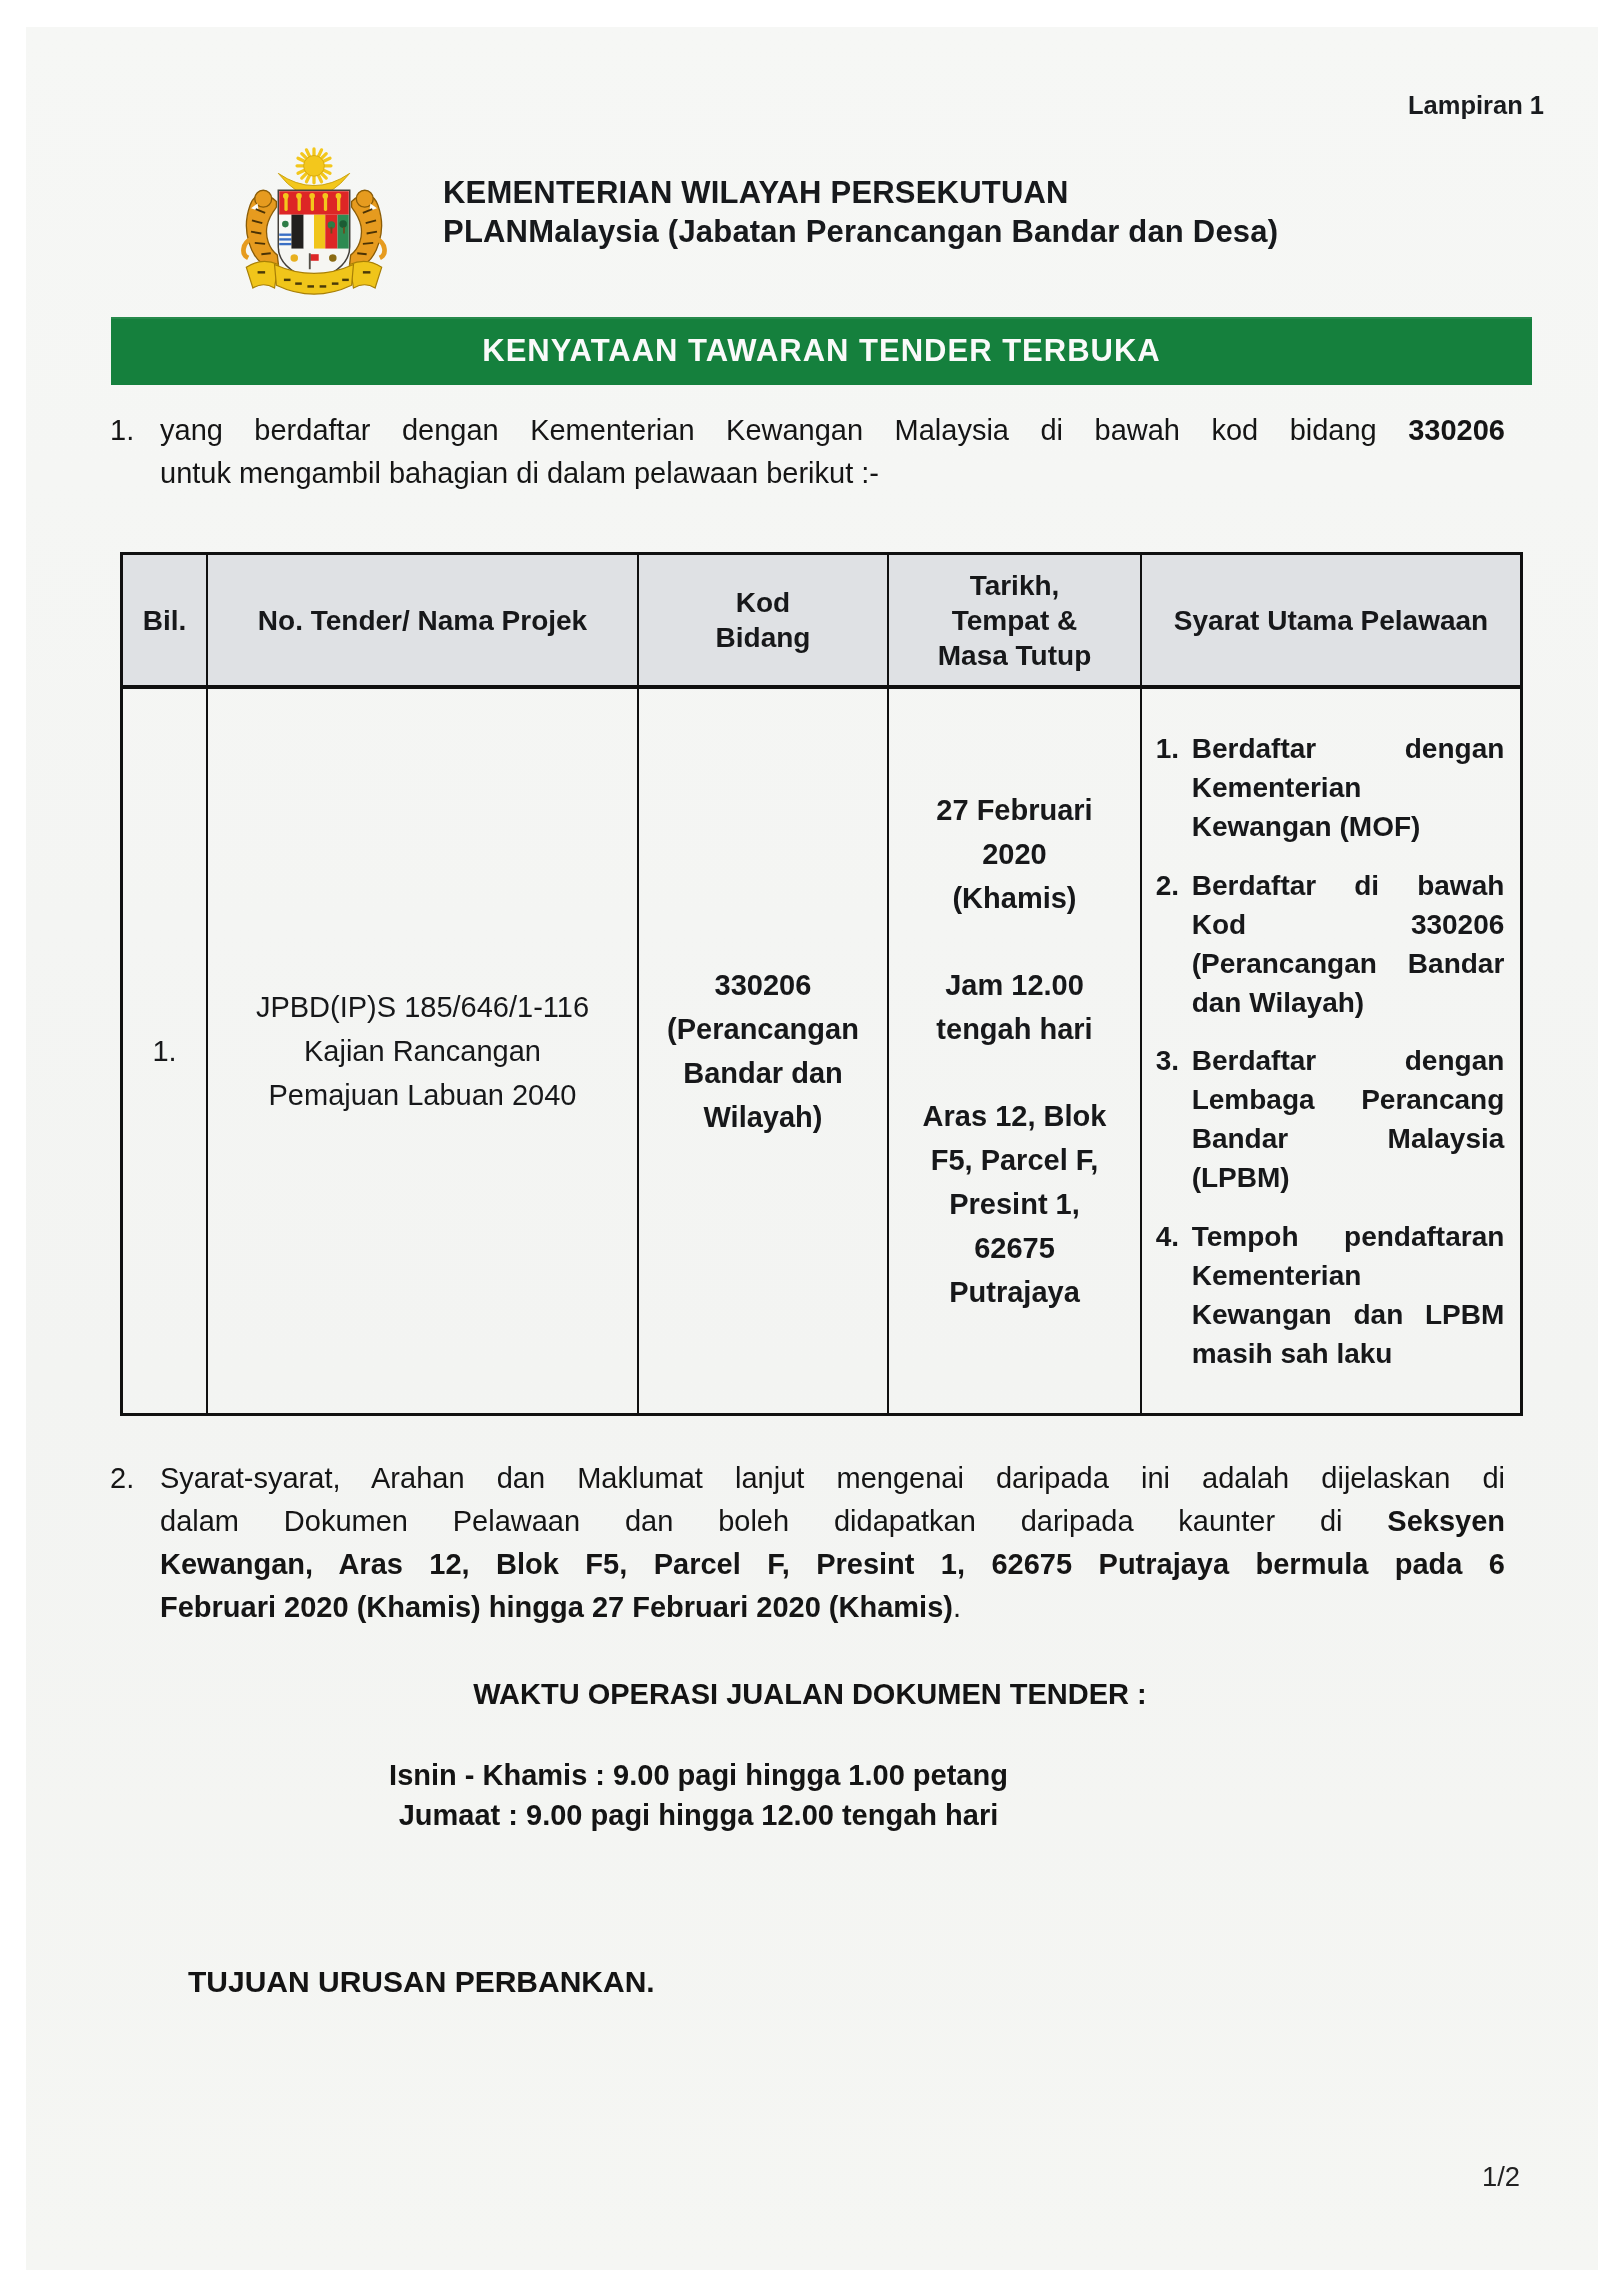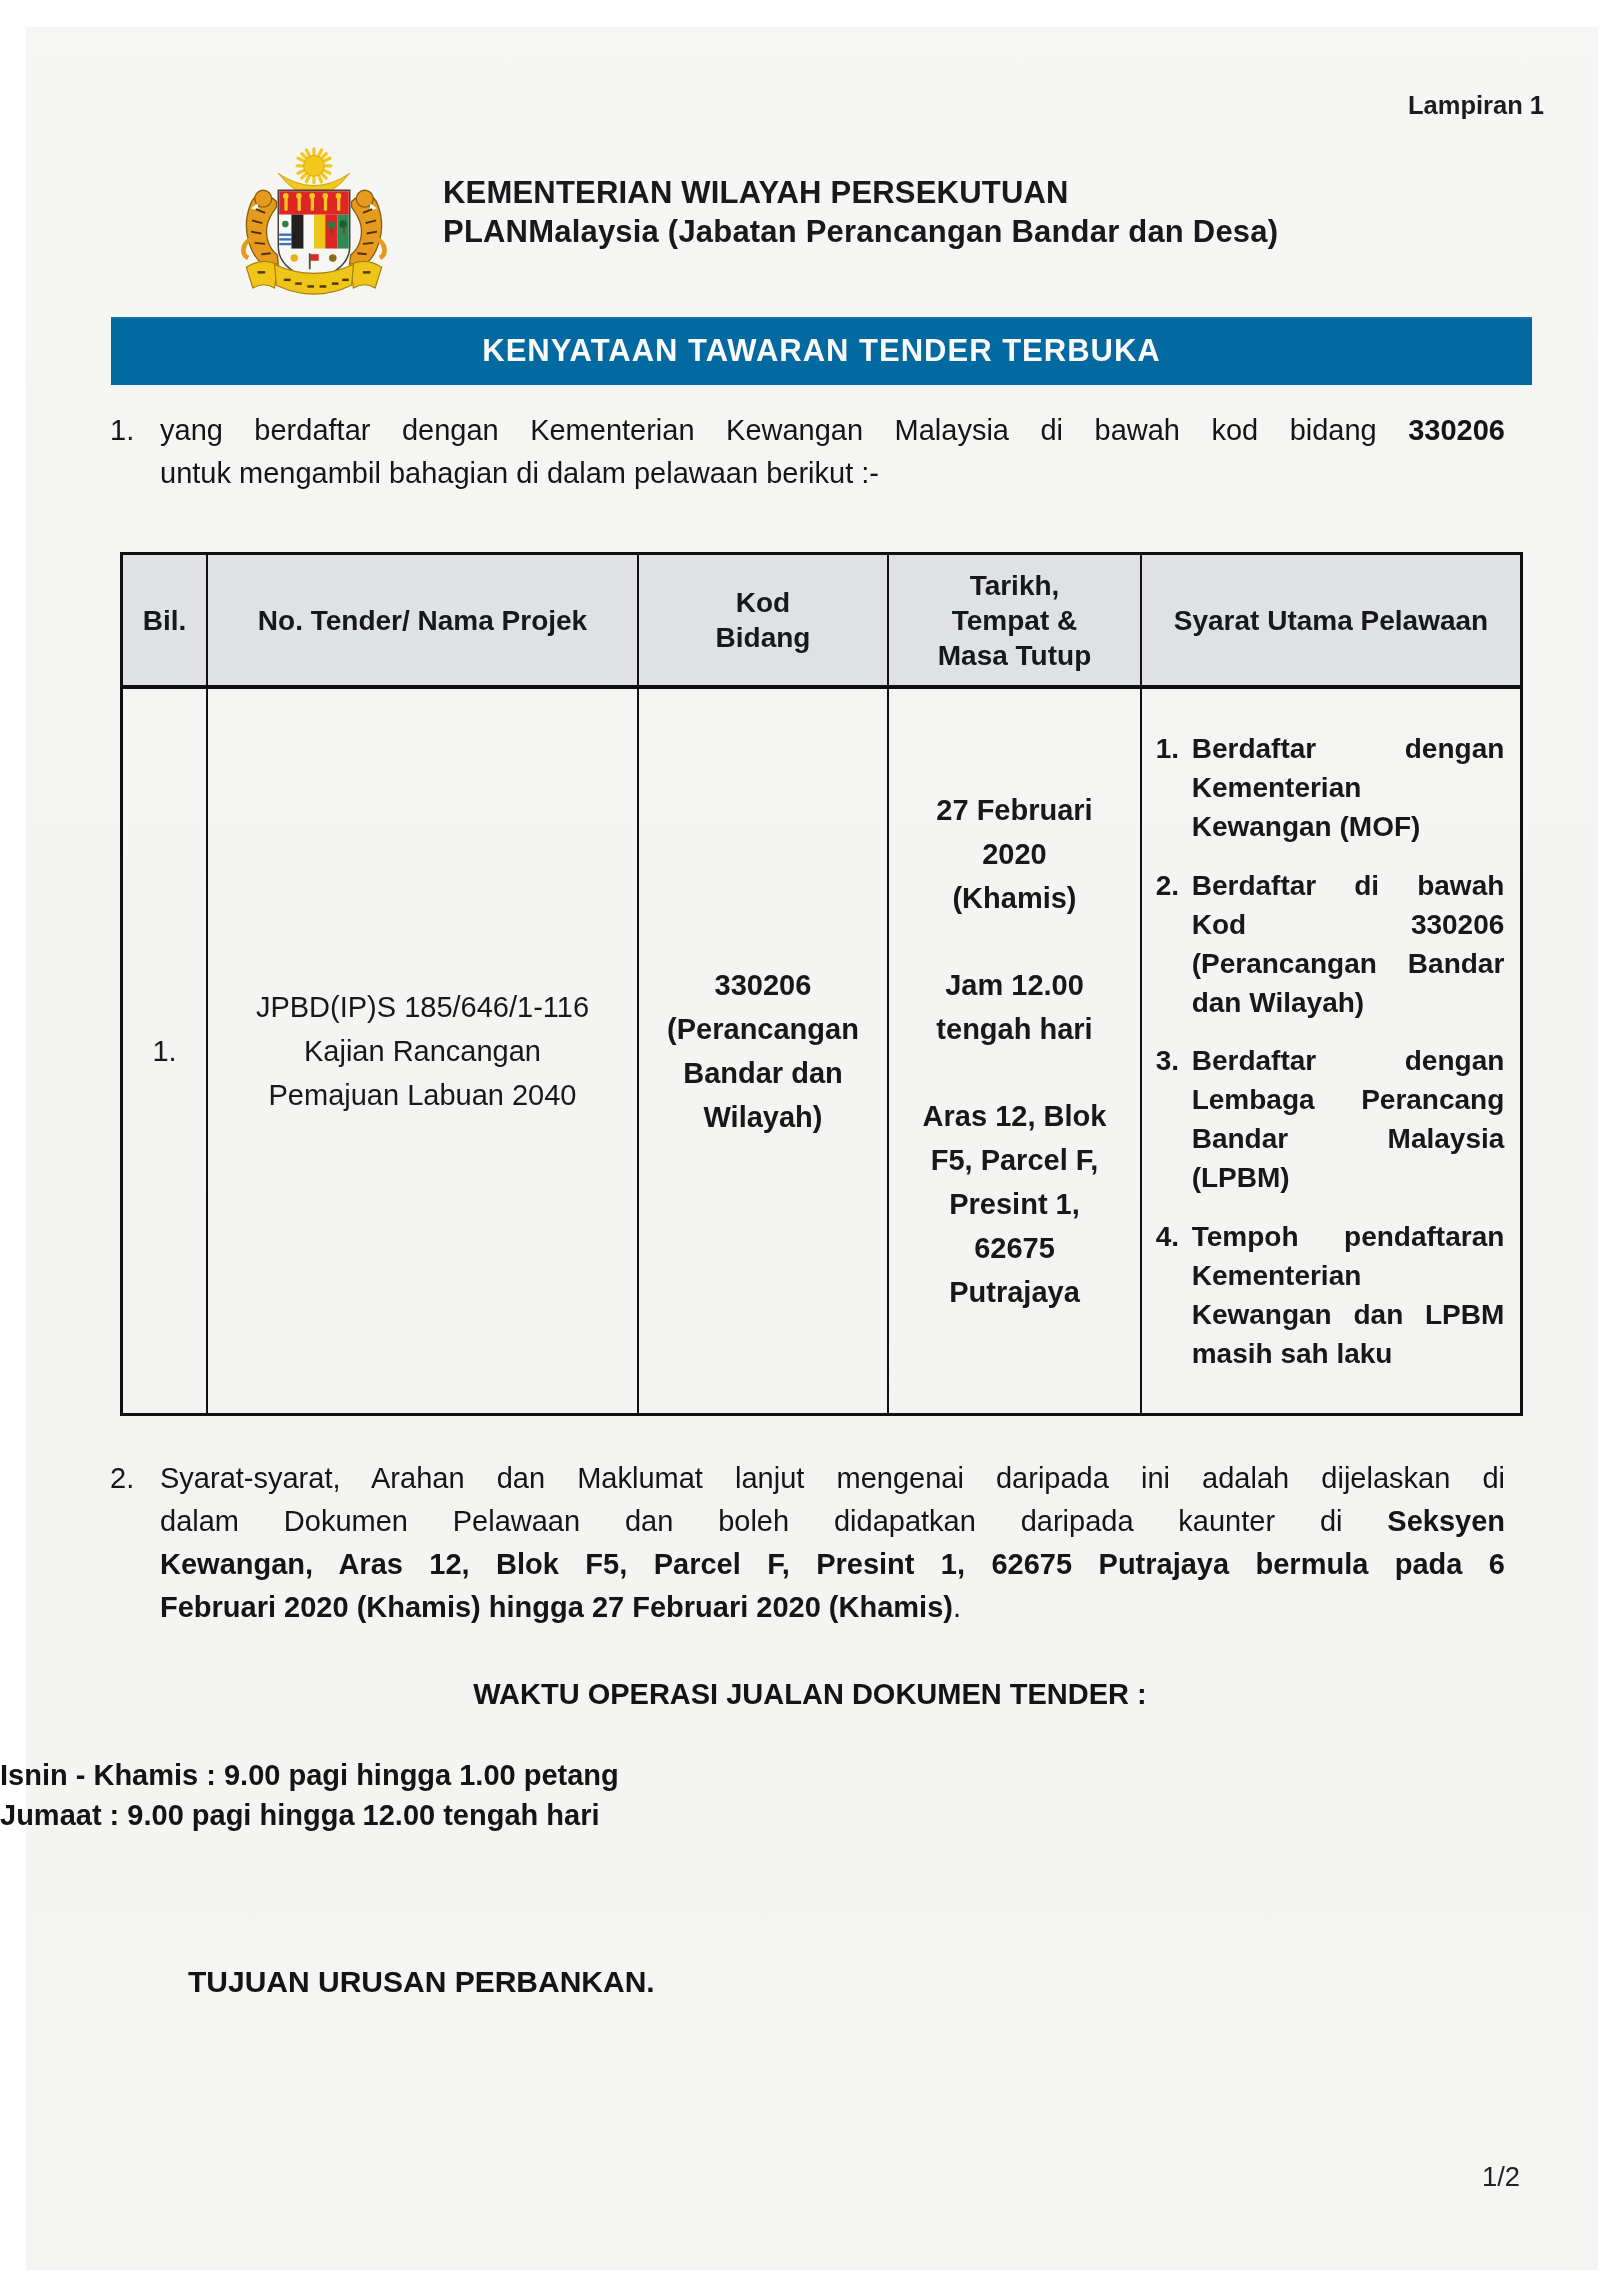--- a/index.html
+++ b/index.html
@@ -18,21 +18,21 @@
     font-weight:bold; font-size:25.5px; color:#1a1c1f;
   }
   .logo { position:absolute; left:220px; top:141px; }
   .org {
     position:absolute; left:443px; top:173px;
     font-weight:bold; font-size:31px; line-height:39px; color:#17191c;
     letter-spacing:0.2px; white-space:nowrap;
   }
   .titlebar {
     position:absolute; left:111px; top:317px; width:1421px; height:68px;
-    background:#0369a1; color:#fafafa;
+    background:#15803d; color:#fafafa;
     display:flex; align-items:center; justify-content:center;
     font-weight:bold; font-size:31px; letter-spacing:1px;
     box-shadow:inset 0 2px 0 rgba(255,255,255,0.08);
   }
   .para { position:absolute; font-size:29px; line-height:43px; color:#151515; }
   .para1 { left:110px; top:409px; width:1395px; }
   .para2 { left:110px; top:1457px; width:1395px; }
   .pnum { position:absolute; left:0; top:0; }
   .ptext { margin-left:50px; }
   .jline { text-align:justify; text-align-last:justify; }
@@ -66,21 +66,21 @@
     padding:0 15.7px 0 13.7px; font-weight:bold; font-size:28px; line-height:39px;
   }
   .syarat-item { position:relative; padding-left:36px; margin:9.8px 0; }
   .syarat-num { position:absolute; left:0; top:0; }
 
   .waktu-head {
     position:absolute; left:0; top:1678px; width:1620px; text-align:center;
     font-weight:bold; font-size:29px; color:#141414;
   }
   .hours {
-    position:absolute; left:0; top:1755px; width:1397px; text-align:left;
+    position:absolute; left:0; top:1755px; width:1397px; text-align:center;
     font-weight:bold; font-size:29px; line-height:40px; color:#141414;
   }
   .footnote {
     position:absolute; left:144px; top:1959px; width:1402px;
     font-weight:bold; font-size:30px; line-height:45px; color:#141414;
   }
   .footnote .fn1 { white-space:nowrap; }
   .footnote .fn2 { padding-left:44px; white-space:nowrap; }
   .pagenum { position:absolute; left:1482px; top:2161px; font-size:27.4px; color:#222; }
 </style>

